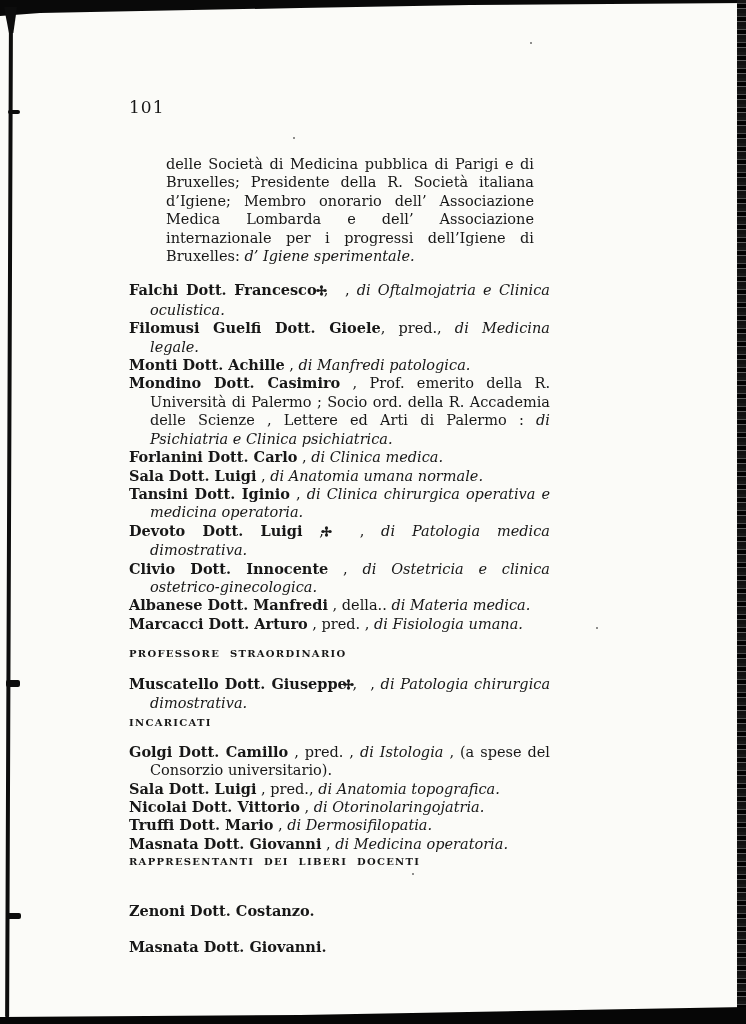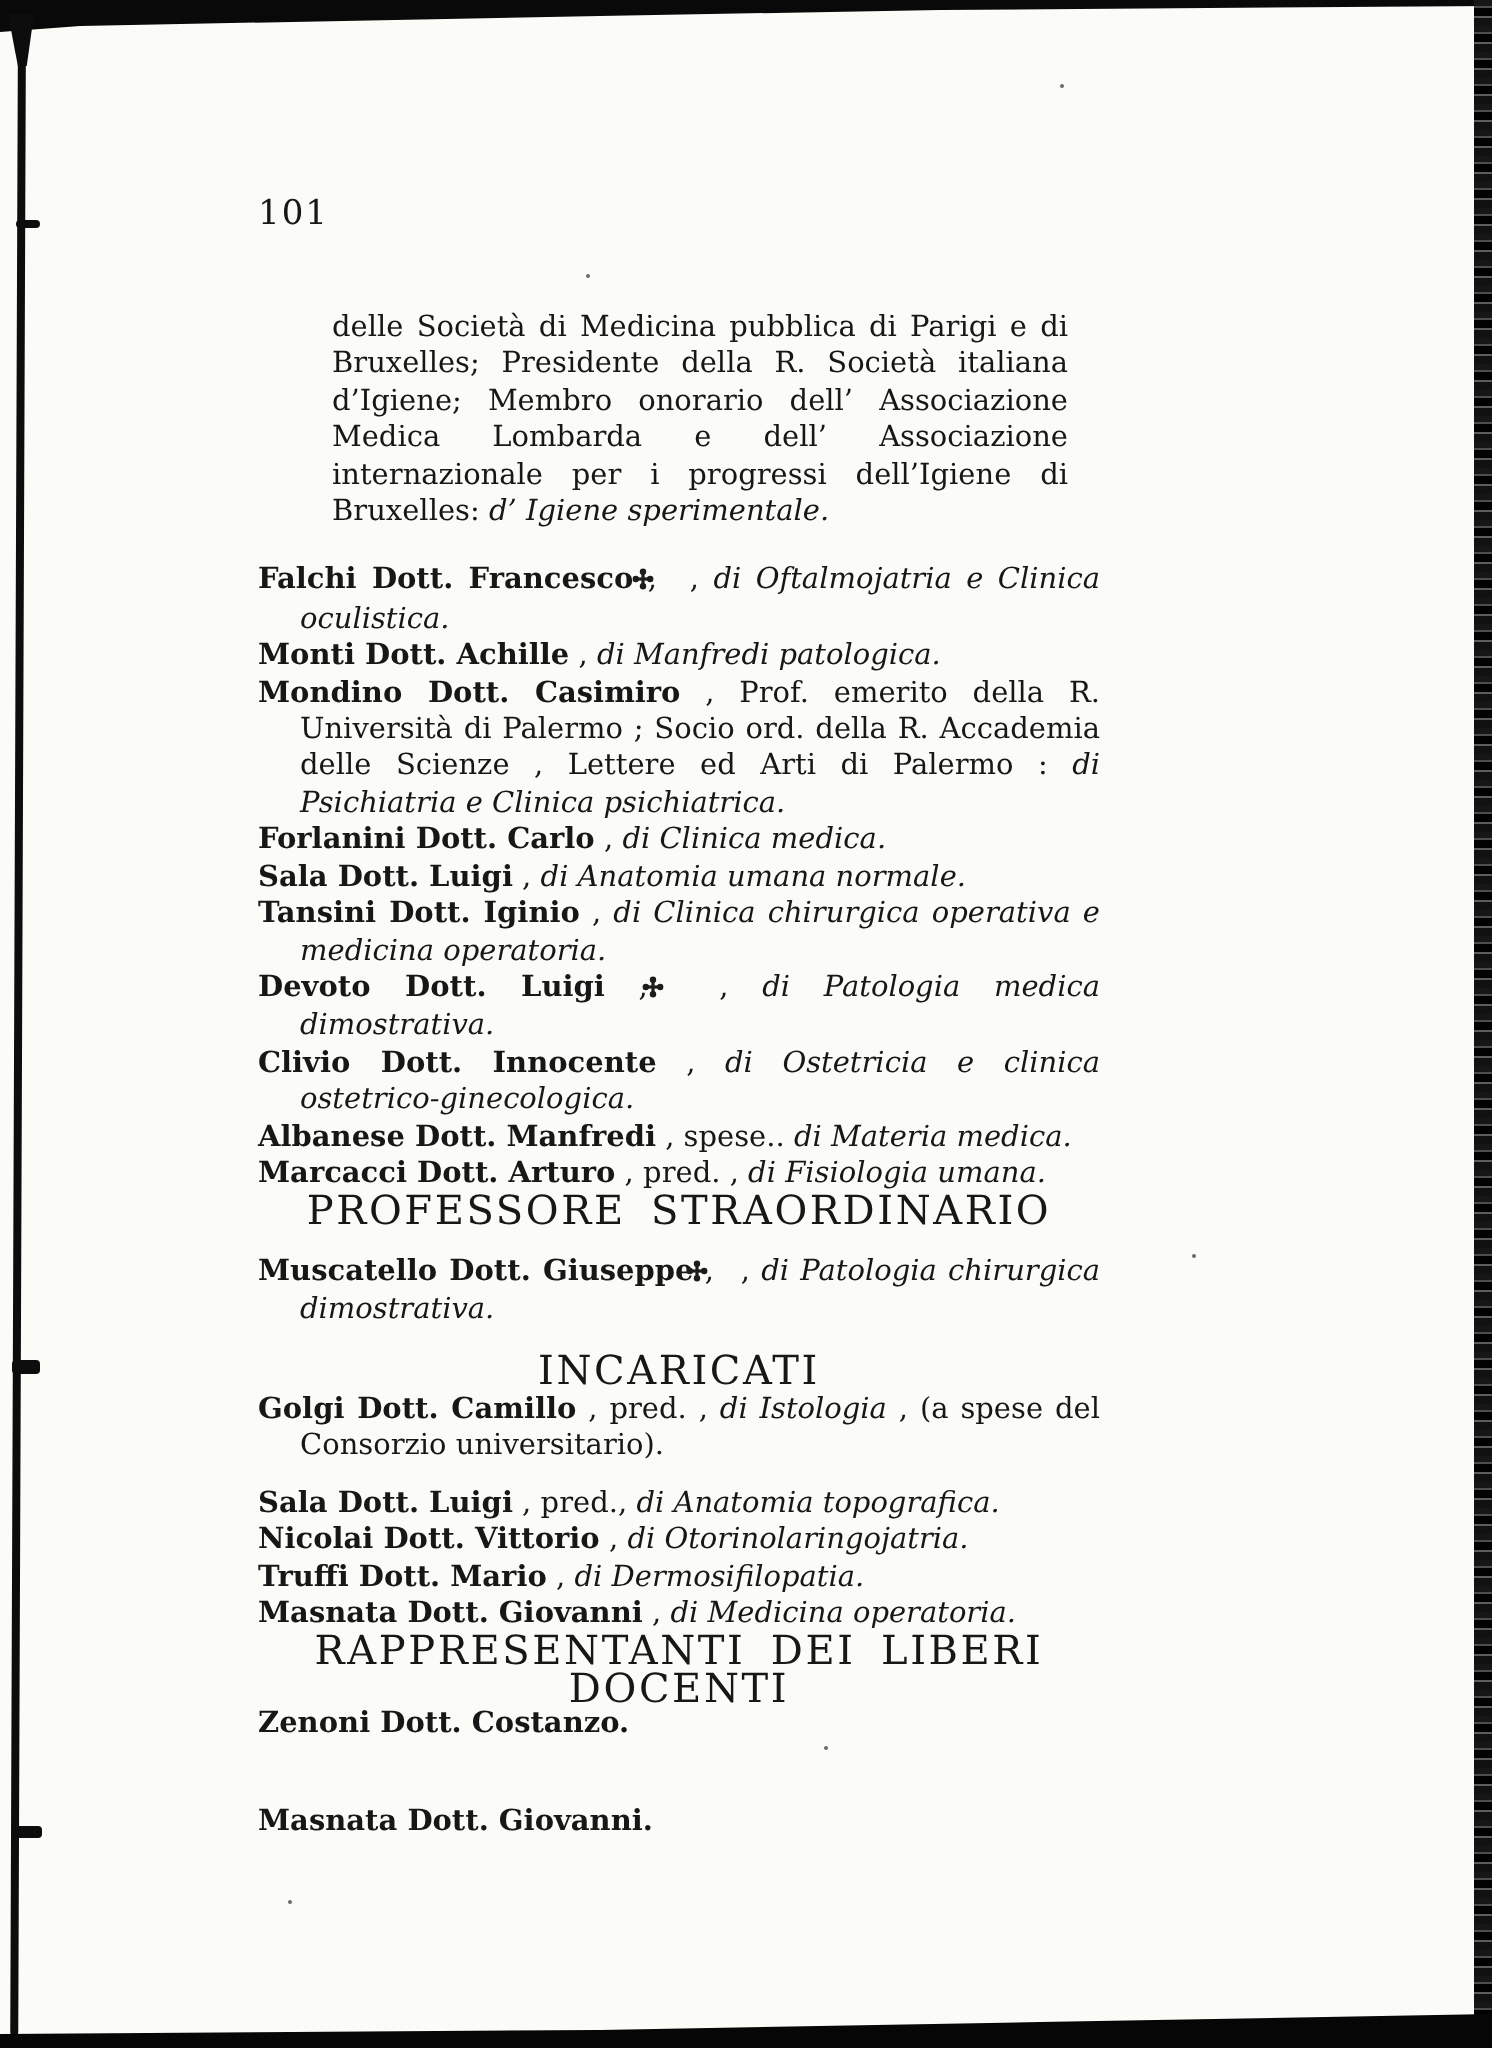--- a/index.html
+++ b/index.html
@@ -24,21 +24,21 @@
   .bottom-edge{position:absolute;left:0;bottom:0;width:746px;height:20px;background:#060606;
     clip-path:polygon(0 13px,300px 11px,520px 7px,746px 3px,746px 20px,0 20px);}
   .speck{position:absolute;width:2px;height:2px;border-radius:50%;background:#6a6a6a;}
   
   .page-number{position:absolute;top:97px;left:129px;width:413px;text-align:left;
     font-size:17px;letter-spacing:1px;}
   .page-content{position:absolute;left:129px;top:139px;width:421px;
     font-size:14.5px;line-height:18.4px;}
   .entry{margin:0;padding-left:21px;text-indent:-21px;text-align:justify;}
   .continuation{margin:16px;padding-left:21px;text-indent:0;text-align:justify;}
-  .heading{margin:0;text-align:center;font-size:20px;font-weight:400;
+  .heading{margin:0;text-align:left;font-size:10px;font-weight:700;
     letter-spacing:1.3px;word-spacing:5px;}
   .page-content > :nth-child(13){margin:12px 0 11px;}
   .page-content > :nth-child(15){margin:2px 0 10px;}
   .page-content > :nth-child(22){margin:30px 0 18px;}
   .seg-bold{font-weight:700;}
   .seg-italic{font-style:italic;}
   .seg-symbol{display:inline-block;vertical-align:-1px;padding:0 1px;}
   .seg-symbol svg{display:inline-block;}
 </style>
 </head>
@@ -69,20 +69,21 @@
             <circle cx="5.5" cy="1.9" r="1.6"></circle>
             <circle cx="5.5" cy="9.1" r="1.6"></circle>
             <circle cx="1.9" cy="5.5" r="1.6"></circle>
             <circle cx="9.1" cy="5.5" r="1.6"></circle>
             <rect x="4.7" y="2.2" width="1.6" height="6.6"></rect>
             <rect x="2.2" y="4.7" width="6.6" height="1.6"></rect>
           </g>
         </svg></span>
 <span class="seg-roman">, </span><span class="seg-italic">di Oftalmojatria e Clinica oculistica.</span></p>
 
+  <p class="entry"><span class="seg-bold">Filomusi Guelfi Dott. Gioele</span><span class="seg-roman">, pred., </span><span class="seg-italic">di Medicina legale.</span></p>
 
   <p class="entry"><span class="seg-bold">Monti Dott. Achille</span><span class="seg-roman"> , </span><span class="seg-italic">di Manfredi patologica.</span></p>
 
   <p class="entry"><span class="seg-bold">Mondino Dott. Casimiro</span><span class="seg-roman"> , Prof. emerito della R. Università di Palermo ; Socio ord. della R. Accademia delle Scienze , Lettere ed Arti di Palermo : </span><span class="seg-italic">di Psichiatria e Clinica psichiatrica.</span></p>
 
   <p class="entry"><span class="seg-bold">Forlanini Dott. Carlo</span><span class="seg-roman"> , </span><span class="seg-italic">di Clinica medica.</span></p>
 
   <p class="entry"><span class="seg-bold">Sala Dott. Luigi</span><span class="seg-roman"> , </span><span class="seg-italic">di Anatomia umana normale.</span></p>
 
   <p class="entry"><span class="seg-bold">Tansini Dott. Iginio</span><span class="seg-roman"> , </span><span class="seg-italic">di Clinica chirurgica operativa e medicina operatoria.</span></p>
@@ -95,21 +96,21 @@
             <circle cx="1.9" cy="5.5" r="1.6"></circle>
             <circle cx="9.1" cy="5.5" r="1.6"></circle>
             <rect x="4.7" y="2.2" width="1.6" height="6.6"></rect>
             <rect x="2.2" y="4.7" width="6.6" height="1.6"></rect>
           </g>
         </svg></span>
 <span class="seg-roman"> , </span><span class="seg-italic">di Patologia medica dimostrativa.</span></p>
 
   <p class="entry"><span class="seg-bold">Clivio Dott. Innocente</span><span class="seg-roman"> , </span><span class="seg-italic">di Ostetricia e clinica ostetrico-ginecologica.</span></p>
 
-  <p class="entry"><span class="seg-bold">Albanese Dott. Manfredi</span><span class="seg-roman"> , spese.. </span><span class="seg-italic">di Materia medica.</span></p>
+  <p class="entry"><span class="seg-bold">Albanese Dott. Manfredi</span><span class="seg-roman"> , della.. </span><span class="seg-italic">di Materia medica.</span></p>
 
   <p class="entry"><span class="seg-bold">Marcacci Dott. Arturo</span><span class="seg-roman"> , pred. , </span><span class="seg-italic">di Fisiologia umana.</span></p>
 
   <h2 class="heading"><span>PROFESSORE STRAORDINARIO</span></h2>
 
   <p class="entry"><span class="seg-bold">Muscatello Dott. Giuseppe</span><span class="seg-roman"> , </span>
   <span class="seg-symbol"><svg width="11" height="11" viewBox="0 0 11 11" aria-hidden="true">
           <g fill="#1d1d1d">
             <circle cx="5.5" cy="1.9" r="1.6"></circle>
             <circle cx="5.5" cy="9.1" r="1.6"></circle>

